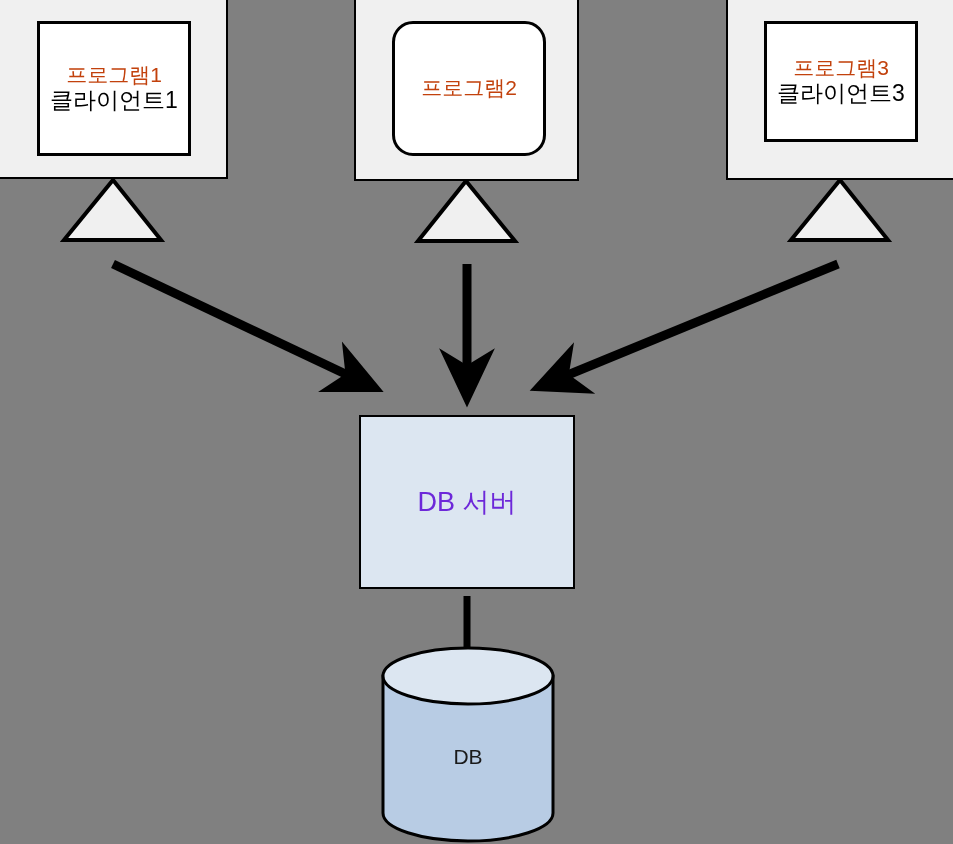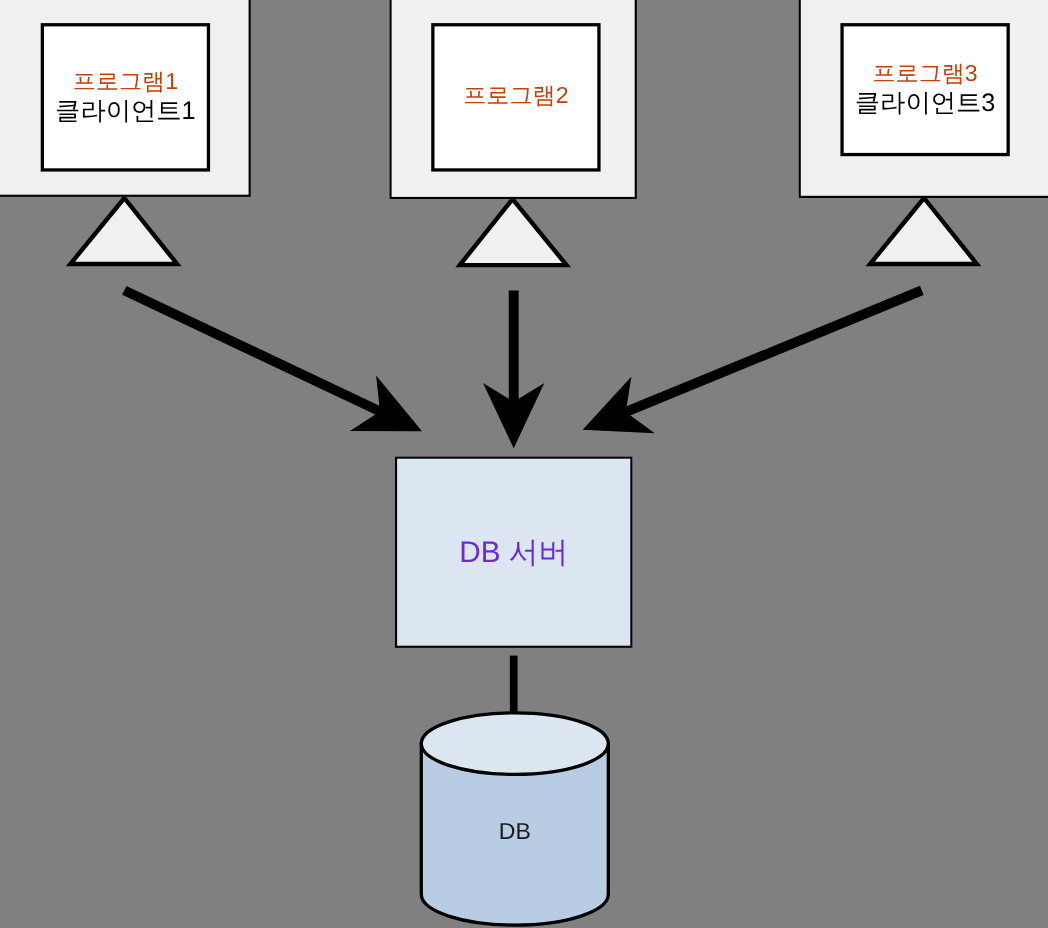--- a/index.html
+++ b/index.html
@@ -120,21 +120,21 @@
   </svg>
 
   <div class="client-outer" style="left:-6px; top:-6px; width:234px; height:185px;">
     <div class="client-inner" style="left:41px; top:25px; width:154px; height:135px;">
       <div class="client-title">프로그램1</div>
       <div class="client-sub">클라이언트1</div>
     </div>
   </div>
 
   <div class="client-outer" style="left:354px; top:-6px; width:225px; height:187px;">
-    <div class="client-inner" style="left:36px; top:25px; width:154px; height:135px;">
+    <div class="client-inner" style="left:36px; top:25px; width:154px; height:135px;border-radius:21px;">
       <div class="client-title">프로그램2</div>
     </div>
   </div>
 
   <div class="client-outer" style="left:726px; top:-6px; width:233px; height:186px;">
     <div class="client-inner" style="left:36px; top:25px; width:154px; height:121px;">
       <div class="client-title">프로그램3</div>
       <div class="client-sub">클라이언트3</div>
     </div>
   </div>

